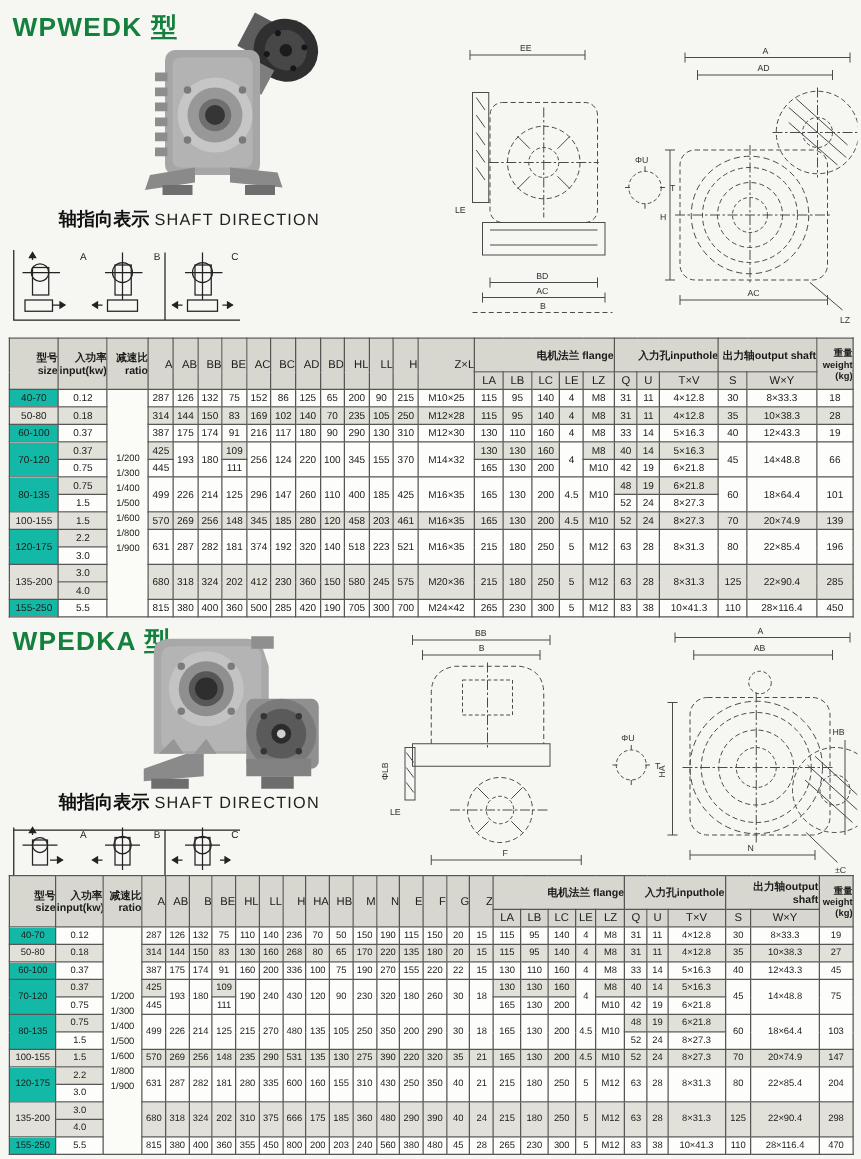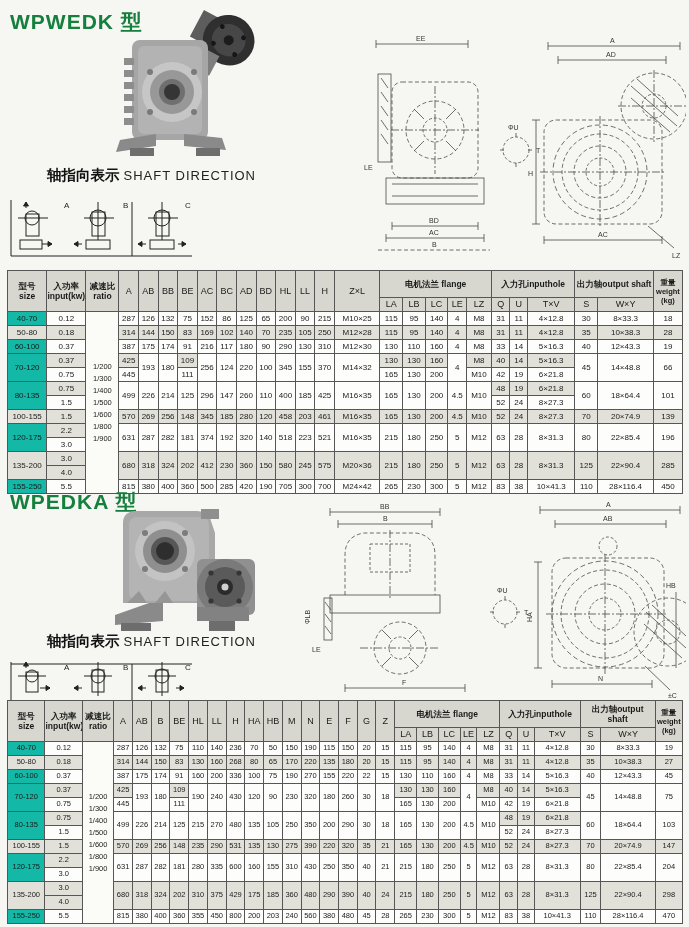--- a/index.html
+++ b/index.html
@@ -20,21 +20,21 @@
   
   table.spec{
     border-collapse:collapse;table-layout:fixed;width:676px;background:#fdfdfb;
   }
   table.spec th,table.spec td{
     border:1px solid #565656;text-align:center;vertical-align:middle;
     padding:0;overflow:hidden;white-space:pre-line;line-height:1.15;
     font-family:"Liberation Sans",sans-serif;
   }
   table.spec th{background:#d7d7cf;font-weight:normal;font-size:9px;height:13px;}
-  table.spec thead tr:first-child th{height:26px;}
+  table.spec thead tr:first-child th{height:26px;text-align:right;}
   table.spec th.hz{font-weight:bold;font-size:8.5px;line-height:1.2;}
   table.spec th.hw{font-size:7.5px;margin-left:32px;}
   table.spec td{font-size:8px;height:13px;}
   table.t2 td{font-size:7.5px;}
   table.spec td.sz{background:#14b8a6;}
   table.spec tr.sh td{background:#e1e1d9;}
   table.spec td.sh{background:#e1e1d9;}
   table.spec td.ratio{background:#fbfbf8;font-size:7.5px;line-height:1.6;white-space:pre-line;}
   
   svg text{font-family:"Liberation Sans",sans-serif;}
@@ -564,21 +564,21 @@
           <td>110</td>
           <td>28×116.4</td>
           <td>450</td>
         </tr>
       </tbody>
     </table>
 </div>
 
 <div class="abs" style="left:0;top:486px;width:689px;height:441px;">
 
-  <div class="abs title" style="left:10px;top:2px;">WPEDKA 型</div>
+  <div class="abs title" style="left:10px;top:13px;">WPEDKA 型</div>
 
   <svg class="abs" style="left:105px;top:17px;" width="160" height="134" viewBox="0 0 160 134">
     <g>
 
       <path d="M18 20 Q18 8 32 8 H92 Q104 8 106 18 L110 30 V100 H18 Z" fill="#a8a8a8"></path>
       <rect x="24" y="14" width="80" height="84" rx="8" fill="#b4b4b4"></rect>
       <rect x="96" y="6" width="18" height="10" fill="#8f8f8f"></rect>
 
       <circle cx="60" cy="48" r="30" fill="#c3c3c3"></circle>
       <circle cx="60" cy="48" r="22" fill="#8f8f8f"></circle>
@@ -1047,21 +1047,21 @@
         </tr>
         <tr class="sh">
           <td rowspan="2" class="sz">135-200</td>
           <td>3.0</td>
           <td rowspan="2">680</td>
           <td rowspan="2">318</td>
           <td rowspan="2">324</td>
           <td rowspan="2">202</td>
           <td rowspan="2">310</td>
           <td rowspan="2">375</td>
-          <td rowspan="2">429</td>
+          <td rowspan="2">666</td>
           <td rowspan="2">175</td>
           <td rowspan="2">185</td>
           <td rowspan="2">360</td>
           <td rowspan="2">480</td>
           <td rowspan="2">290</td>
           <td rowspan="2">390</td>
           <td rowspan="2">40</td>
           <td rowspan="2">24</td>
           <td rowspan="2">215</td>
           <td rowspan="2">180</td>

